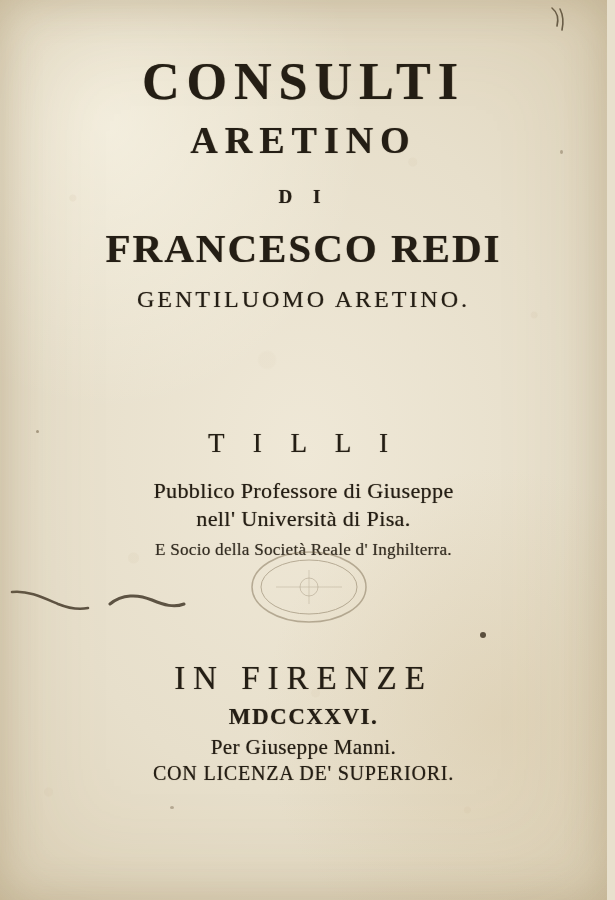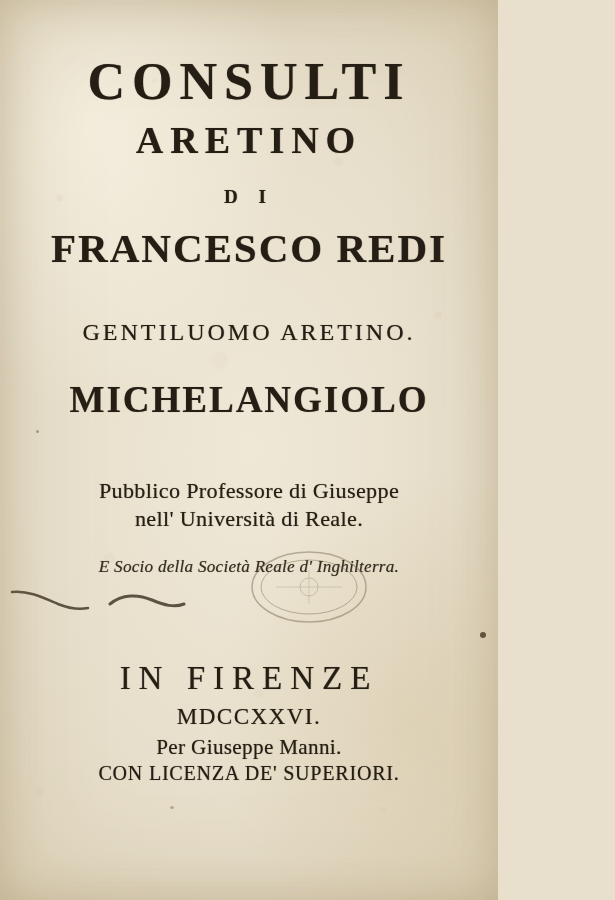--- a/index.html
+++ b/index.html
@@ -10,21 +10,21 @@
     width: 615px;
     height: 900px;
     overflow: hidden;
     background: #e8e0cd;
     font-family: "Liberation Serif", serif;
   }
 
   
   #page {
     position: relative;
-    width: 498px;
+    width: 607px;
     height: 900px;
     overflow: hidden;
     background:
       radial-gradient(ellipse 60% 45% at 18% 14%, rgba(255,252,240,0.55), rgba(255,252,240,0) 70%),
       radial-gradient(ellipse 55% 40% at 82% 80%, rgba(214,197,163,0.45), rgba(214,197,163,0) 70%),
       radial-gradient(ellipse 80% 70% at 50% 50%, #efe8d7 0%, #e7dfcb 55%, #ded3ba 100%);
   }
   
   #grain {
     position: absolute;
@@ -99,21 +99,20 @@
     top: 224px;
     font-size: 41px;
     letter-spacing: 2px;
     font-weight: 700;
   }
   .author-sub {
     top: 286px;
     font-size: 24px;
     letter-spacing: 3px;
     font-weight: 400;
-    margin-top: 33px;
   }
   .dedic-intro {
     top: 344px;
     font-size: 19px;
     letter-spacing: 0.6px;
     font-style: italic;
     font-weight: 400;
   }
   .dedicatee {
     top: 378px;
@@ -133,39 +132,38 @@
     letter-spacing: 0.4px;
     font-weight: 400;
   }
   .role2 {
     top: 506px;
     font-size: 22px;
     letter-spacing: 0.4px;
     font-weight: 400;
   }
   .role3 {
-    top: 557px;
+    top: 540px;
     font-size: 17px;
     letter-spacing: 0.3px;
-    font-style: italic;
     font-weight: 400;
     opacity: 0.92;
   }
 
   .imprint-city {
     top: 660px;
     font-size: 33px;
     letter-spacing: 8px;
     font-weight: 400;
   }
   .imprint-year {
     top: 704px;
     font-size: 23px;
     letter-spacing: 1.5px;
-    font-weight: 400;
+    font-weight: 700;
   }
   .imprint-printer {
     top: 735px;
     font-size: 21px;
     letter-spacing: 0.4px;
     font-weight: 400;
   }
   .imprint-licence {
     top: 762px;
     font-size: 20px;
@@ -219,23 +217,23 @@
   <div id="grain"></div>
 
   <div id="content">
 
     <div class="ln title-main ink">CONSULTI</div>
     <div class="ln title-sub ink">ARETINO</div>
     <div class="ln di ink">D I</div>
     <div class="ln author ink">FRANCESCO REDI</div>
     <div class="ln author-sub ink">GENTILUOMO ARETINO.</div>
 
-    <div class="ln dedicatee ink">MICHELANGIOLO</div>
+    <div class="ln dedicatee-sur ink">T I L L I</div>
     <div class="ln role1 ink">Pubblico Professore di Giuseppe</div>
-    <div class="ln role2 ink">nell' Università di Reale.</div>
+    <div class="ln role2 ink">nell' Università di Pisa.</div>
     <div class="ln role3 ink">E Socio della Società Reale d' Inghilterra.</div>
 
     <div class="ln imprint-city ink">IN FIRENZE</div>
     <div class="ln imprint-year ink">MDCCXXVI.</div>
     <div class="ln imprint-printer ink">Per Giuseppe Manni.</div>
     <div class="ln imprint-licence ink">CON LICENZA DE' SUPERIORI.</div>
 
   </div>
 
   <svg class="mark" id="mark-topright" viewBox="0 0 22 26">

